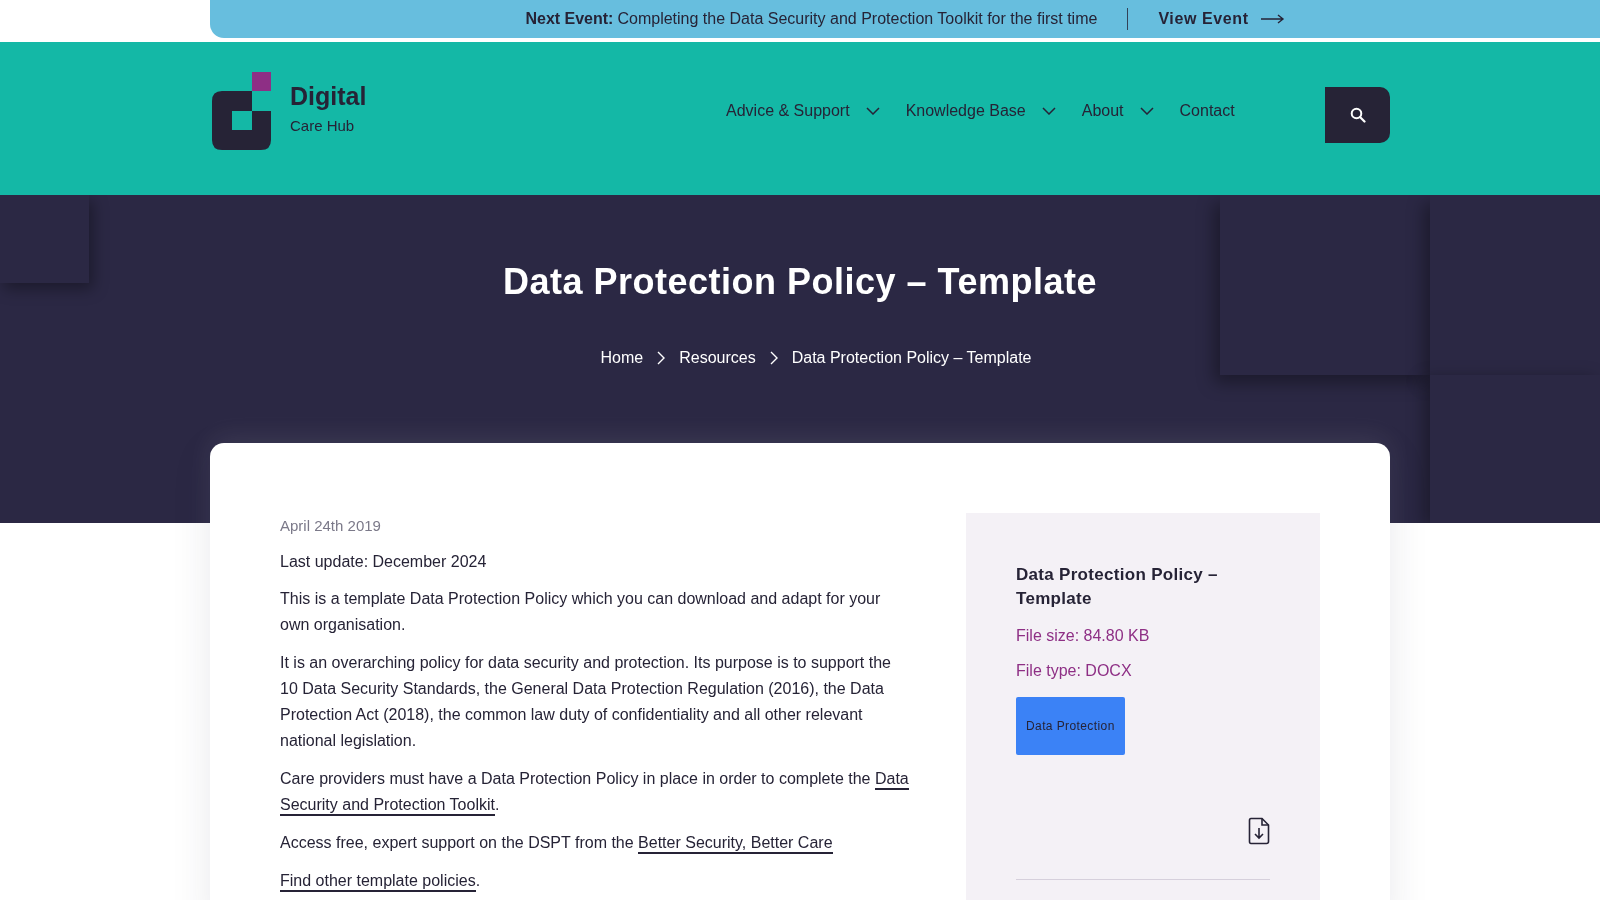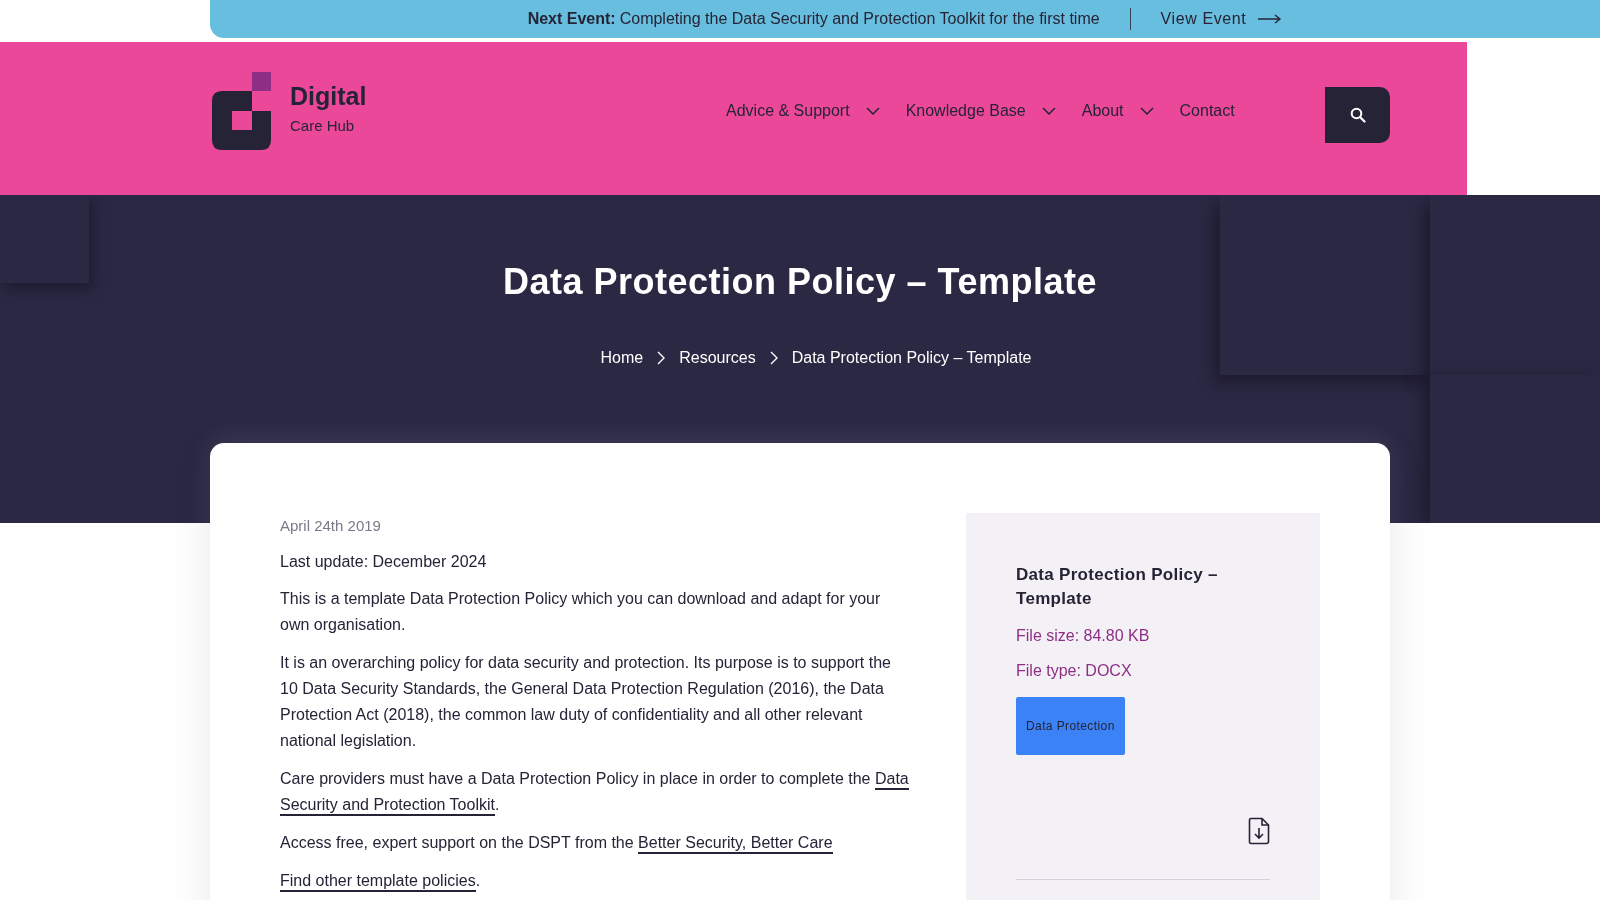--- a/index.html
+++ b/index.html
@@ -8,25 +8,25 @@
 
     
     .event-banner {
       position: absolute; left: 210px; top: 0; width: 1390px; height: 38px;
       background: #67bede; border-bottom-left-radius: 14px;
       display: flex; align-items: center; justify-content: center;
       font-size: 16px; color: #262336;
     }
     .event-banner .lbl { font-weight: bold; margin-right: 4px; }
     .event-banner .sep { width: 1px; height: 22px; background: #262336; margin: 0 30px 0 30px; opacity: .8; }
-    .event-banner .view { display: flex; align-items: center; letter-spacing: .6px; font-size: 16px; cursor: pointer; }
+    .event-banner .view { display: flex; align-items: center; letter-spacing: .6px; font-size: 16px; cursor: pointer; font-weight: bold; }
     .event-banner .view svg { margin-left: 12px; }
 
     
-    .header { position: absolute; left: 0; top: 42px; width: 1467px; height: 153px; background: #ec4899; }
+    .header { position: absolute; left: 0; top: 42px; width: 1600px; height: 153px; background: #14b8a6; }
     .logo { position: absolute; left: 212px; top: 30px; display: flex; align-items: center; cursor: pointer; }
     .logo-mark { width: 60px; height: 78px; position: relative; }
     .logo-text { margin-left: 18px; line-height: 29px; color: #262336; }
     .logo-text .l1 { font-size: 25px; font-weight: bold; display: block; }
     .logo-text .l2 { font-size: 15px; display: block; }
 
     .nav { position: absolute; left: 726px; top: 60px; display: flex; align-items: center; font-size: 16px; color: #262336; }
     .nav-item { display: flex; align-items: center; margin-right: 26px; cursor: pointer; }
     .nav-item .chev { margin-left: 16px; }
     .search-btn {

